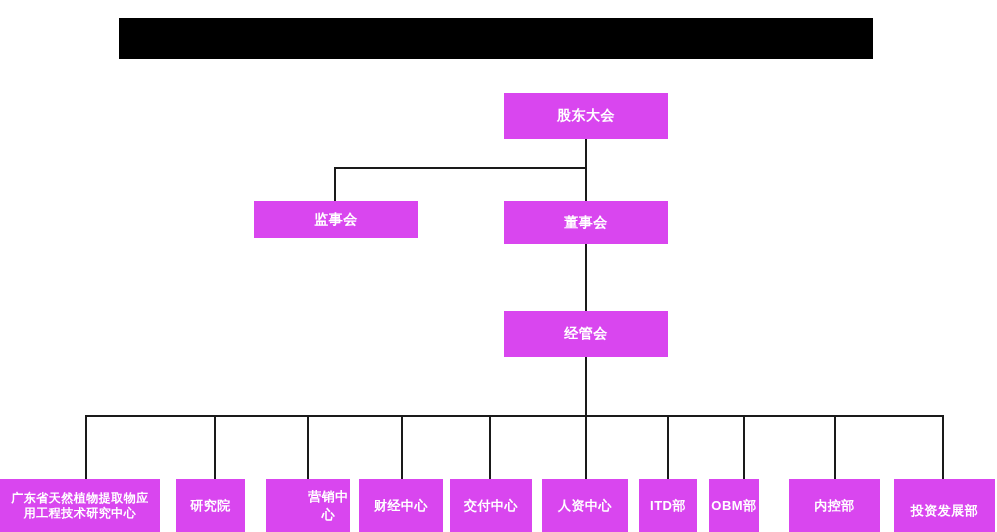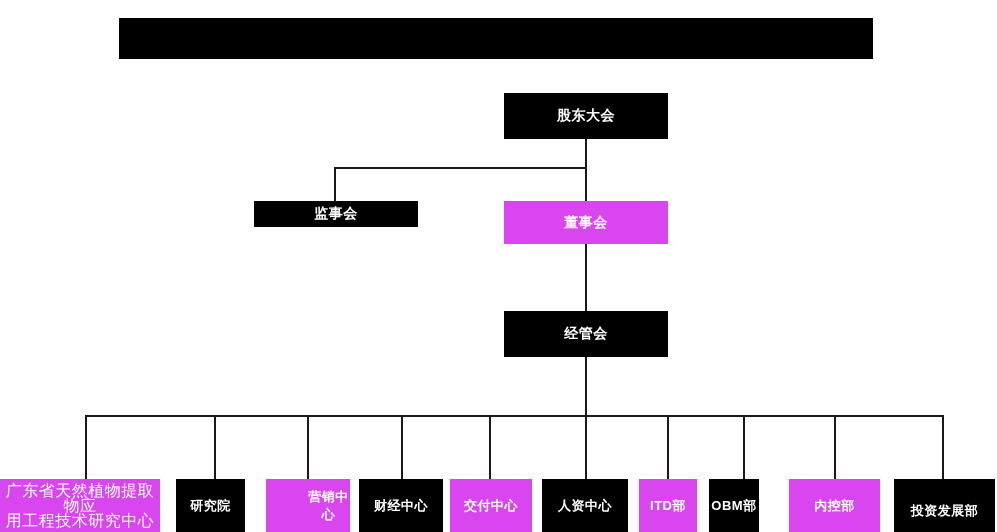--- a/index.html
+++ b/index.html
@@ -40,29 +40,29 @@
     box-sizing: border-box;
     display: flex;
     align-items: center;
     justify-content: center;
     text-align: center;
     color: #ffffff;
     font-weight: bold;
     letter-spacing: 0.5px;
     z-index: 3;
   }
-  .node.dark   { background: #000000; }
+  .node.dark   { background: #d946ef; }
   .node.light  { background: #d946ef; }
   .node.lvl1   { font-size: 14px; }
   .node.lvl2   { font-size: 14px; }
   .node.leaf   { font-size: 13px; }
   .node.leaf.small {
-    font-size: 16px;
+    font-size: 12px;
     line-height: 15px;
-    font-weight: normal;
+    font-weight: bold;
     padding: 16px 4px;
   }
   .node .line2 { display: block; }
   
   .conn {
     position: absolute;
     background: #1a1a1a;
     z-index: 1;
   }
   .conn.v { width: 2px; }
@@ -95,21 +95,21 @@
   <div class="conn v" style="left:401px; top:415px; height:64px;"></div>
   <div class="conn v" style="left:489px; top:415px; height:64px;"></div>
   <div class="conn v" style="left:585px; top:415px; height:64px;"></div>
   <div class="conn v" style="left:667px; top:415px; height:64px;"></div>
   <div class="conn v" style="left:743px; top:415px; height:64px;"></div>
   <div class="conn v" style="left:834px; top:415px; height:64px;"></div>
   <div class="conn v" style="left:942px; top:415px; height:64px;"></div>
 
   <div class="node dark lvl1" style="left:504px; top:93px; width:164px; height:46px;">股东大会</div>
 
-  <div class="node dark lvl2" style="left:254px; top:201px; width:164px; height:26px;">监事会</div>
+  <div class="node dark lvl2" style="left:254px; top:201px; width:164px; height:37px;">监事会</div>
 
   <div class="node light lvl2" style="left:504px; top:201px; width:164px; height:43px;">董事会</div>
 
   <div class="node dark lvl2" style="left:504px; top:311px; width:164px; height:46px;">经管会</div>
 
   <div class="node light leaf small" style="left:0px; top:479px; width:160px; height:53px;">
     <div>
       <span>广东省天然植物提取物应</span>
       <span class="line2">用工程技术研究中心</span>
     </div>

